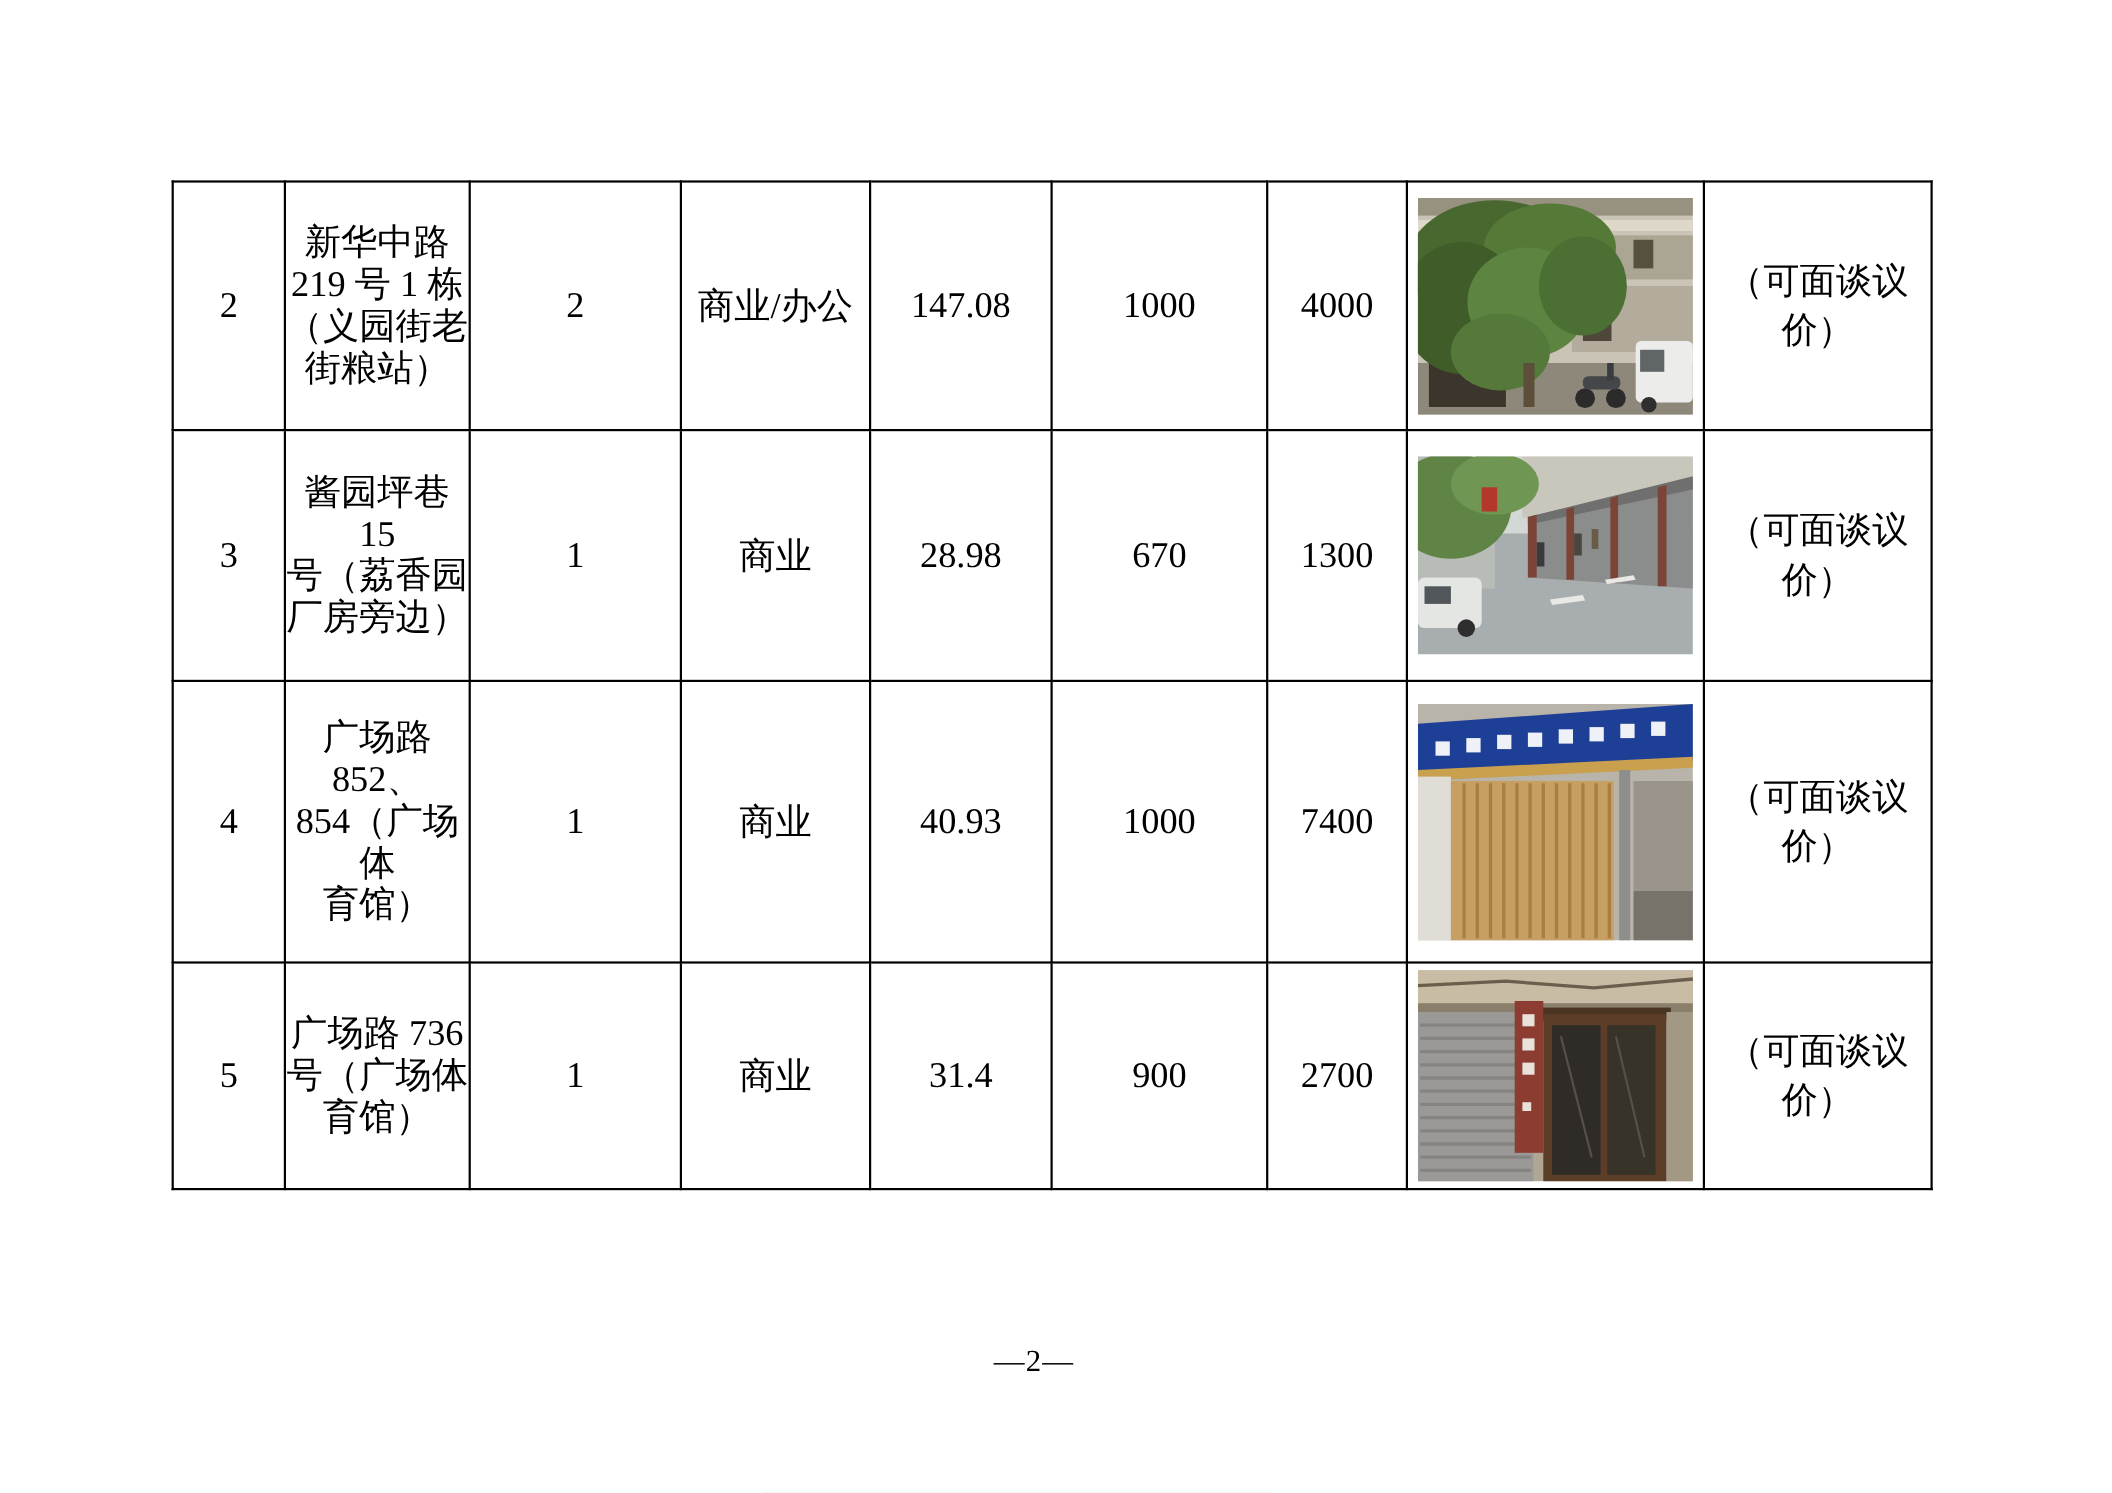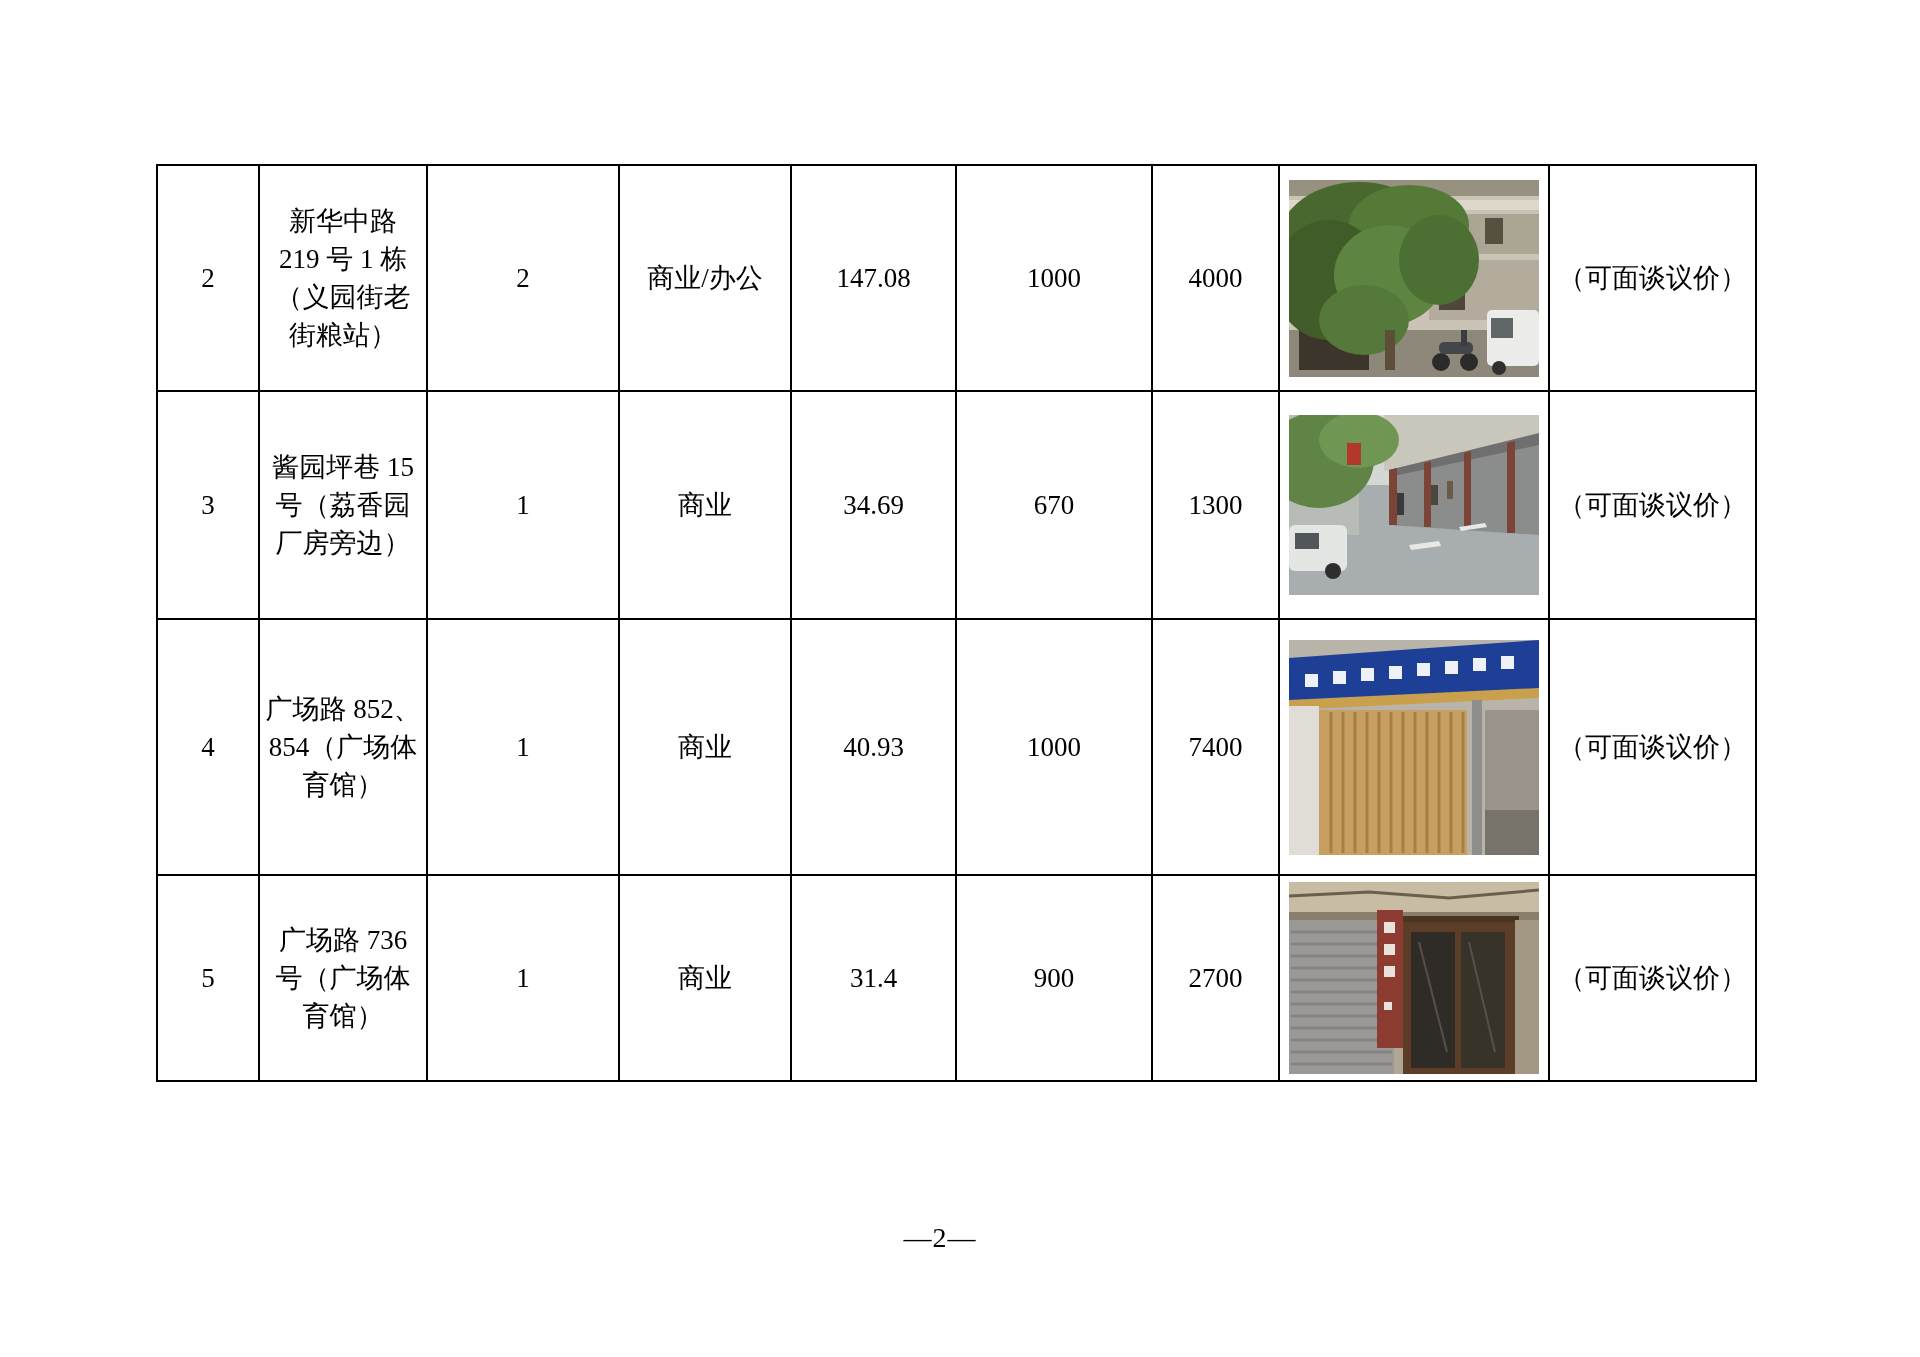--- a/index.html
+++ b/index.html
@@ -14,21 +14,21 @@
   table.listing{
     position:absolute;left:156px;top:164px;
     border-collapse:collapse;
     table-layout:fixed;
     width:1599px;
   }
   table.listing td{
     border:2px solid #000;
     text-align:center;
     vertical-align:middle;
-    font-size:27px;
+    font-size:33px;
     padding:0;
     overflow:hidden;
   }
   tr.r1{height:226px;}
   tr.r2{height:228px;}
   tr.r3{height:256px;}
   tr.r4{height:206px;}
   td.c-addr{white-space:pre-line;line-height:38px;}
   td.c-note{font-size:26px;margin-left:12px;}
   .photo{display:inline-block;vertical-align:middle;line-height:0;}
@@ -103,21 +103,21 @@
       <td class="c-note">（可面谈议价）</td>
     </tr>
 
     <tr class="r2">
       <td class="c-seq">3</td>
       <td class="c-addr">酱园坪巷 15
 号（荔香园
 厂房旁边）</td>
       <td class="c-qty">1</td>
       <td class="c-use">商业</td>
-      <td class="c-area">34.69</td>
+      <td class="c-area">28.98</td>
       <td class="c-pa">670</td>
       <td class="c-pb">1300</td>
       <td class="c-photo">
         <span class="photo" role="img" aria-label="街边一排红框卷帘门店铺，路边有白色轿车与行人">
           <svg width="250" height="180" viewBox="0 0 250 180">
             <rect width="250" height="180" fill="#a8aeb0"></rect>
             <rect width="250" height="70" fill="#d4d8d4"></rect>
             <rect width="70" height="120" fill="#b8bcb6"></rect>
             <polygon points="95,0 250,0 250,90 95,55" fill="#c9c6bc"></polygon>
             <polygon points="100,55 250,20 250,120 100,110" fill="#8b8d8c"></polygon>

